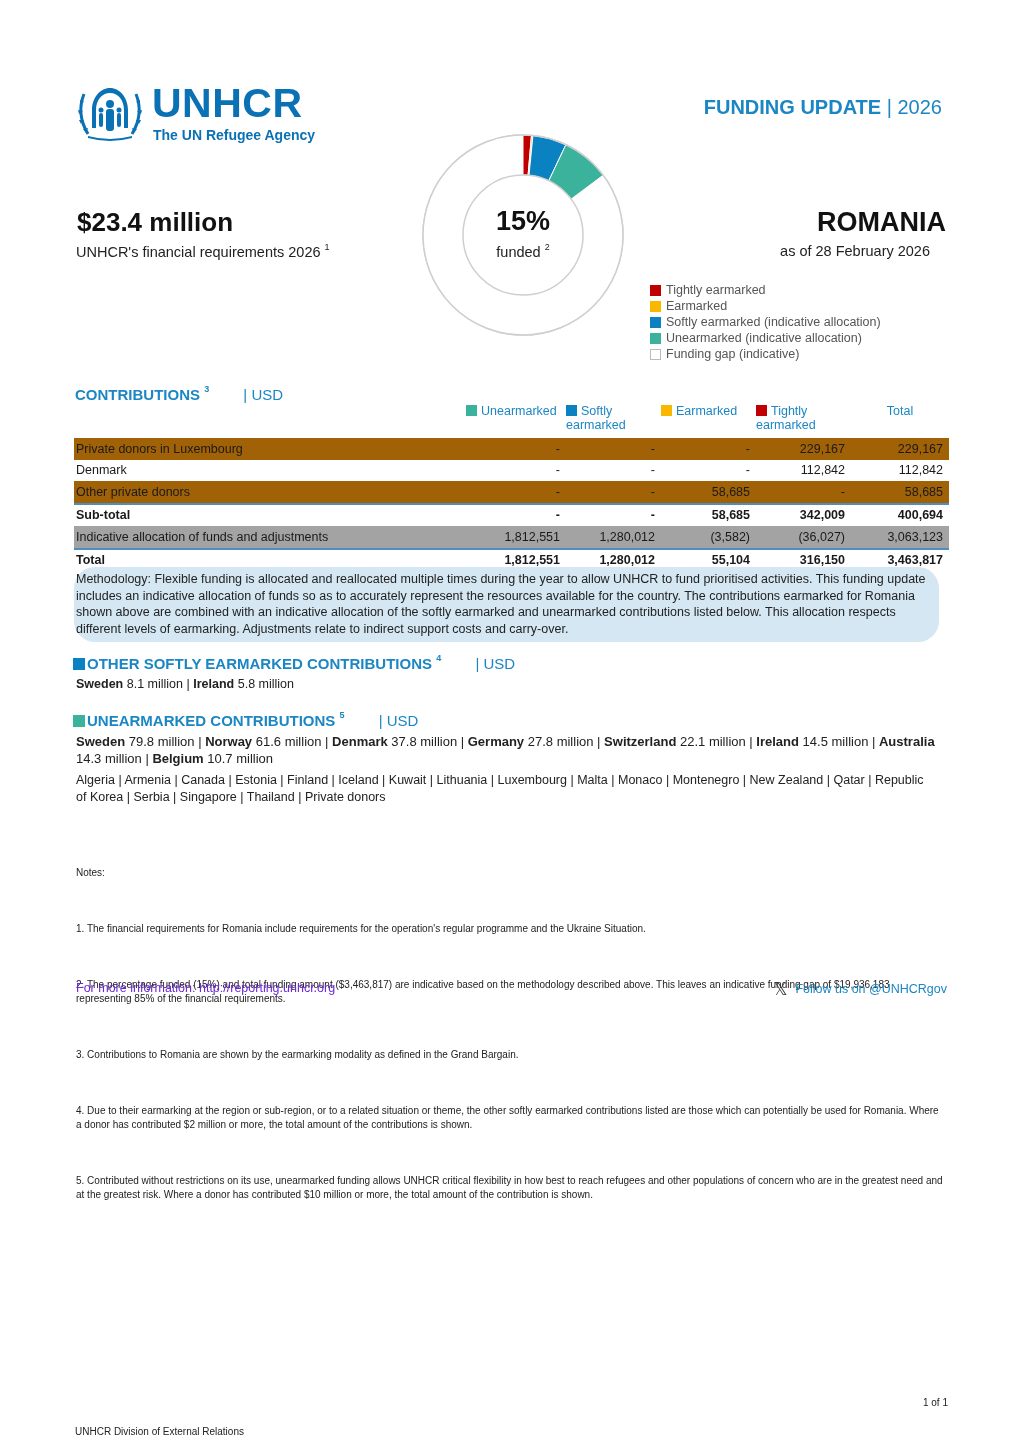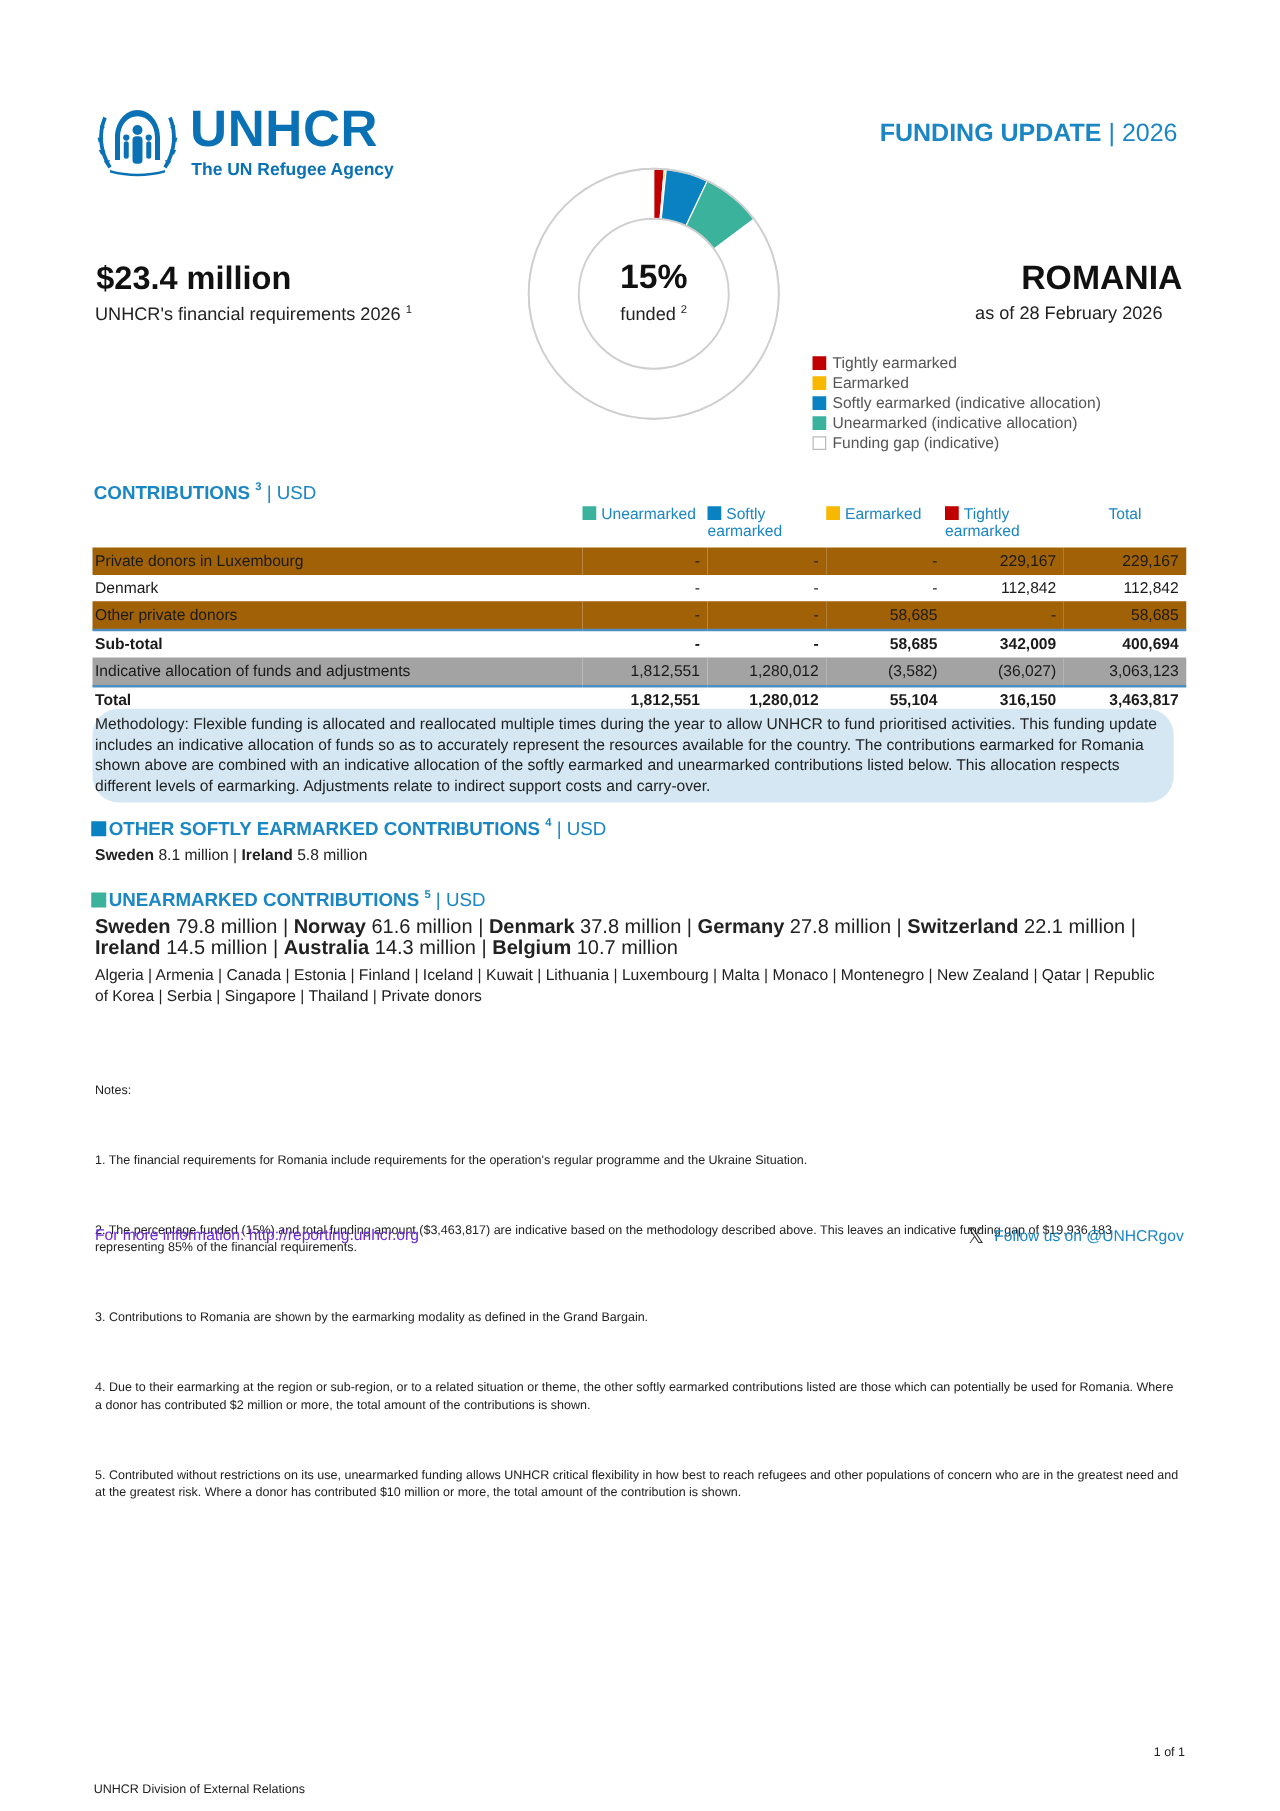--- a/index.html
+++ b/index.html
@@ -15,37 +15,37 @@
   sup { font-size: 9px; vertical-align: top; position: relative; top: -2px; }
   .country { right: 78px; top: 207px; font-size: 27px; font-weight: bold; color: #111; }
   .asof { right: 94px; top: 243px; font-size: 14.5px; color: #222; }
   .donut { left: 421px; top: 133px; width: 204px; height: 204px; }
   .pct { left: 463px; top: 206px; width: 120px; text-align: center; font-size: 27px; font-weight: bold; color: #111; }
   .funded { left: 463px; top: 244px; width: 120px; text-align: center; font-size: 14.5px; color: #222; }
   .legend { left: 650px; top: 282px; font-size: 12.5px; color: #555; }
   .legend .li { height: 16px; display: flex; align-items: center; }
   .sw { width: 11px; height: 11px; margin-right: 5px; display: inline-block; box-sizing: border-box; }
   .section-title { font-size: 15px; font-weight: bold; color: #1b86c4; }
-  .section-title .usd { font-weight: normal; }
+  .section-title .usd { font-weight: normal; margin-left: 30px; }
   .contrib-title { left: 75px; top: 386px; }
   table.contrib { position: absolute; left: 74px; top: 404px; width: 875px; border-collapse: collapse; font-size: 12.5px; }
   table.contrib th { font-weight: normal; color: #1b86c4; font-size: 12.5px; text-align: left; vertical-align: top; padding: 0 0 2px 0; height: 32px; }
   table.contrib td { padding: 0 6px 0 2px; height: 21.5px; text-align: right; white-space: nowrap; }
   table.contrib td:first-child { text-align: left; }
   .row-gray td { background: #a16207; }
   .row-white td { background: #ffffff; }
   .row-sub td { font-weight: bold; border-top: 2px solid #4d8fc0; }
   .row-alloc td { background: #a3a3a3; }
   .row-total td { font-weight: bold; border-top: 2px solid #4d8fc0; }
   .th-sw { width: 11px; height: 11px; display: inline-block; vertical-align: -1px; margin-right: 4px; }
   .methodology { left: 74px; top: 567px; width: 861px; padding: 4px 2px 4px 2px; background: #d4e7f3; font-size: 12.5px; line-height: 16.7px; color: #222; border-radius: 21px; }
   .softly-title { left: 73px; top: 655px; }
   .softly-body { left: 76px; top: 677px; font-size: 12.5px; color: #222; }
   .unear-title { left: 73px; top: 712px; }
-  .unear-body { left: 76px; top: 733px; width: 860px; font-size: 16px; line-height: 17px; color: #222; }
+  .unear-body { left: 76px; top: 733px; width: 860px; font-size: 13px; line-height: 17px; color: #222; }
   .unear-others { left: 76px; top: 772px; width: 860px; font-size: 12.5px; line-height: 17px; color: #222; }
   .title-sw { display: inline-block; width: 12px; height: 12px; margin-right: 2px; vertical-align: -1px; }
   .notes { left: 76px; top: 824px; width: 870px; font-size: 10px; color: #222; line-height: 14px; }
   .notes div { margin-bottom: 2.5px; margin-top: 42px; }
   .more-info { left: 76px; top: 981px; font-size: 12.5px; color: #6d28d9; }
   .follow { right: 77px; top: 979px; font-size: 12.5px; color: #1b86c4; display: flex; align-items: center; }
   .follow .x { font-size: 17px; color: #333; margin-right: 8px; font-family: "DejaVu Sans", sans-serif; }
   .footer-left { left: 75px; top: 1426px; font-size: 10px; color: #222; }
   .footer-right { right: 76px; top: 1397px; font-size: 10px; color: #222; }
   b { font-weight: bold; }

